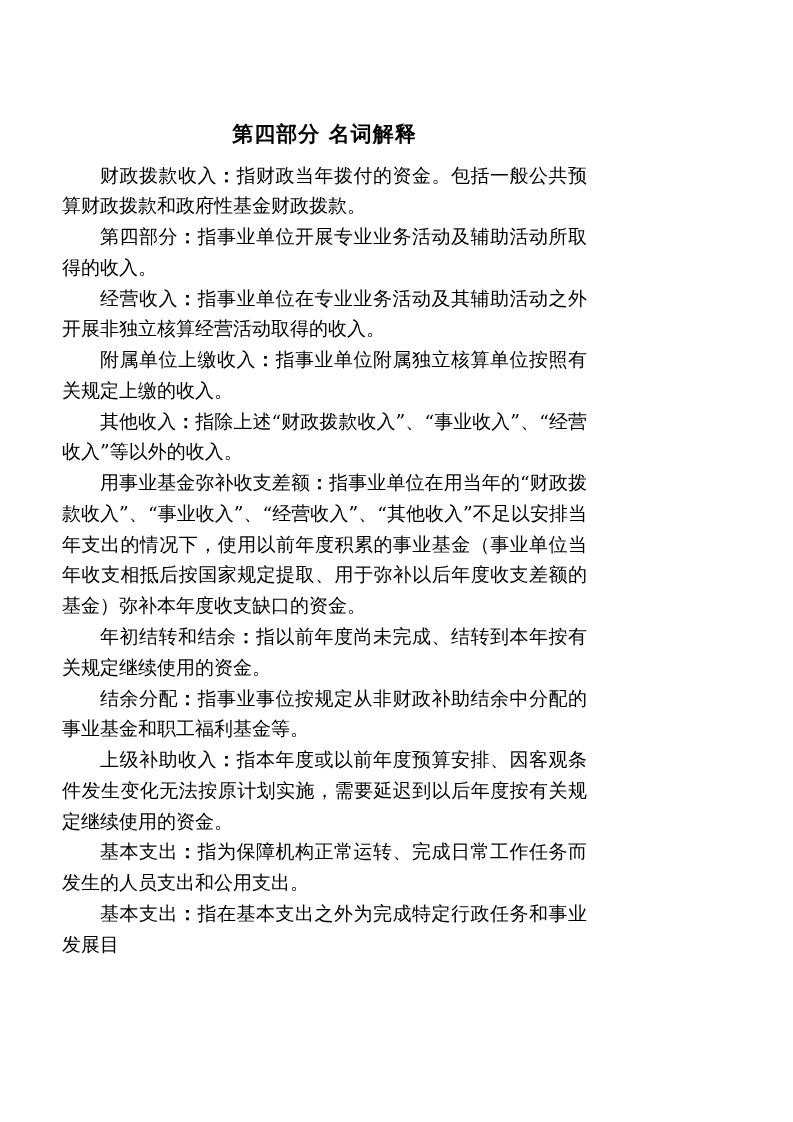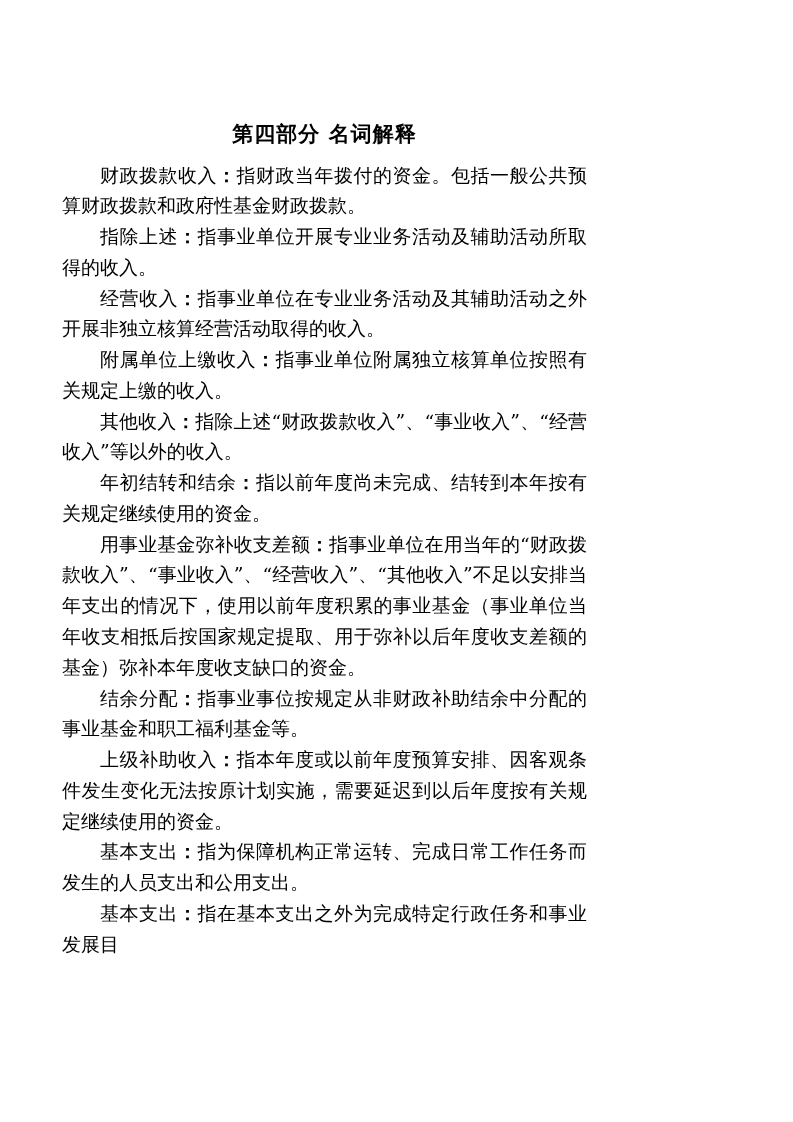--- a/index.html
+++ b/index.html
@@ -49,41 +49,41 @@
 
 <div class="page">
   <h1 class="doc-title">第四部分  名词解释</h1>
 
   <p class="para">
     <span class="term">财政拨款收入</span><span class="sep">：</span><span>指财政当年拨付的资金。包括一般公共预算财政拨款和政府性基金财政拨款。</span>
   </p>
 
 
   <p class="para">
-    <span class="term">指除上述</span><span class="sep">：</span><span>指事业单位开展专业业务活动及辅助活动所取得的收入。</span>
+    <span class="term">第四部分</span><span class="sep">：</span><span>指事业单位开展专业业务活动及辅助活动所取得的收入。</span>
   </p>
 
   <p class="para">
     <span class="term">经营收入</span><span class="sep">：</span><span>指事业单位在专业业务活动及其辅助活动之外开展非独立核算经营活动取得的收入。</span>
   </p>
 
   <p class="para">
     <span class="term">附属单位上缴收入</span><span class="sep">：</span><span>指事业单位附属独立核算单位按照有关规定上缴的收入。</span>
   </p>
 
   <p class="para">
     <span class="term">其他收入</span><span class="sep">：</span><span>指除上述“财政拨款收入”、“事业收入”、“经营收入”等以外的收入。</span>
   </p>
 
   <p class="para">
-    <span class="term">年初结转和结余</span><span class="sep">：</span><span>指以前年度尚未完成、结转到本年按有关规定继续使用的资金。</span>
+    <span class="term">用事业基金弥补收支差额</span><span class="sep">：</span><span>指事业单位在用当年的“财政拨款收入”、“事业收入”、“经营收入”、“其他收入”不足以安排当年支出的情况下，使用以前年度积累的事业基金（事业单位当年收支相抵后按国家规定提取、用于弥补以后年度收支差额的基金）弥补本年度收支缺口的资金。</span>
   </p>
 
   <p class="para">
-    <span class="term">用事业基金弥补收支差额</span><span class="sep">：</span><span>指事业单位在用当年的“财政拨款收入”、“事业收入”、“经营收入”、“其他收入”不足以安排当年支出的情况下，使用以前年度积累的事业基金（事业单位当年收支相抵后按国家规定提取、用于弥补以后年度收支差额的基金）弥补本年度收支缺口的资金。</span>
+    <span class="term">年初结转和结余</span><span class="sep">：</span><span>指以前年度尚未完成、结转到本年按有关规定继续使用的资金。</span>
   </p>
 
   <p class="para">
     <span class="term">结余分配</span><span class="sep">：</span><span>指事业事位按规定从非财政补助结余中分配的事业基金和职工福利基金等。</span>
   </p>
 
   <p class="para">
     <span class="term">上级补助收入</span><span class="sep">：</span><span>指本年度或以前年度预算安排、因客观条件发生变化无法按原计划实施，需要延迟到以后年度按有关规定继续使用的资金。</span>
   </p>
 

